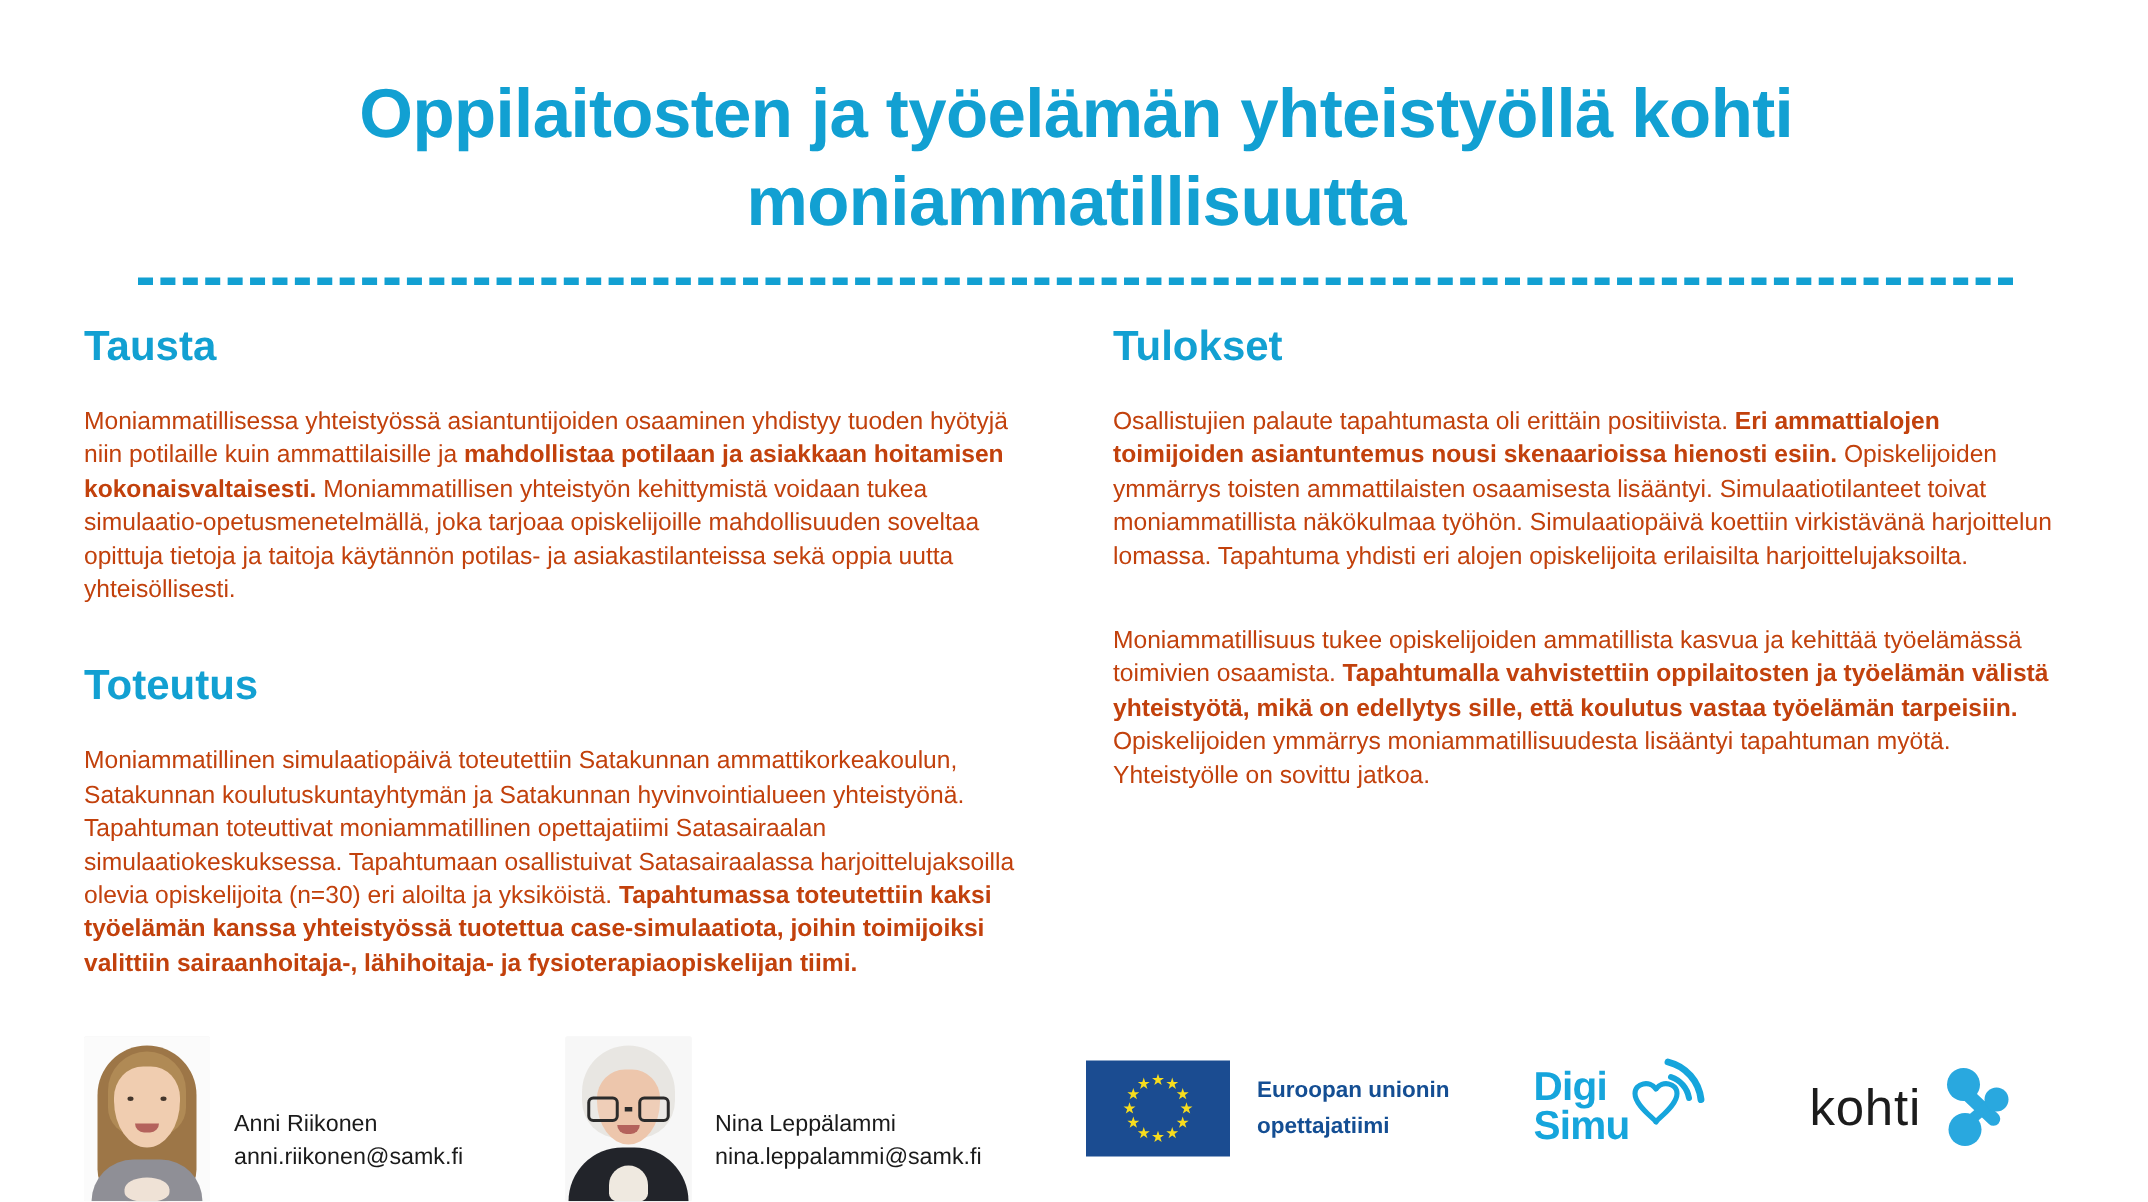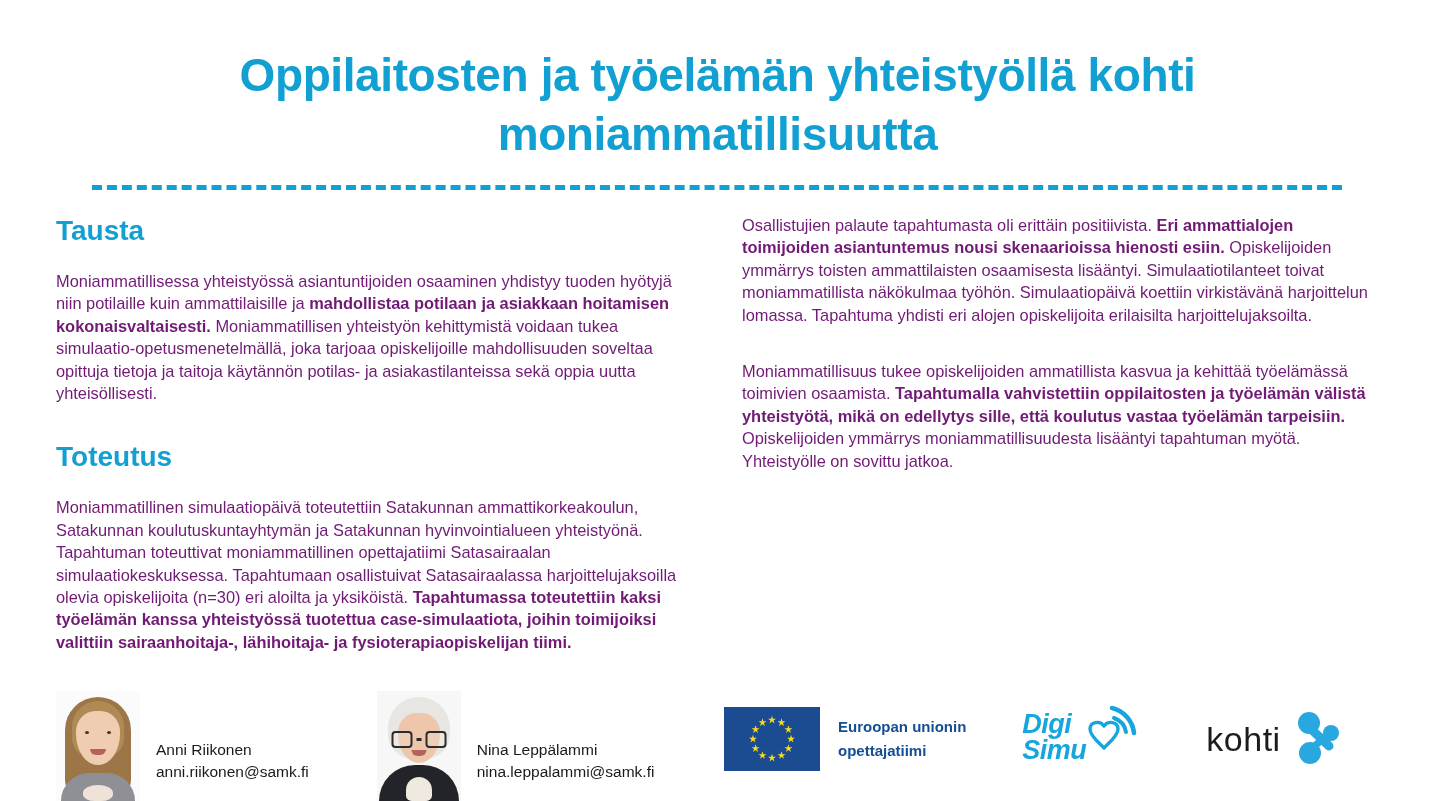--- a/index.html
+++ b/index.html
@@ -54,21 +54,21 @@
   .section-heading {
     font-size: 28px;
     line-height: 34px;
     font-weight: 700;
     color: #12a0d2;
     margin: 0 0 22px 0;
   }
   .section-body {
     font-size: 16.4px;
     line-height: 22.4px;
-    color: #701a75;
+    color: #c2410c;
     margin: 0;
     text-align: left;
   }
   .section-body b { font-weight: 700; }
   .section-block { margin-bottom: 28px; }
   .section-block.spaced-top { margin-top: 36px; }
 
   
   .col-right .section-block.spaced-top { margin-top: 34px; }
 
@@ -173,21 +173,20 @@
     width: 146px;
     height: 80px;
     flex: none;
   }
   .ds-text {
     position: absolute;
     left: 0; top: 12px;
     font-size: 27px;
     line-height: 26px;
     font-weight: 700;
-    font-style: italic;
     letter-spacing: -0.5px;
     color: #16a5dc;
   }
   .ds-text span { display: block; }
 
   
   .samk-logo {
     position: relative;
     margin-left: 38px;
     display: flex;
@@ -222,20 +221,21 @@
     <div class="section-block spaced-top">
       <h2 class="section-heading">Toteutus</h2>
       <p class="section-body"><span>Moniammatillinen simulaatiopäivä toteutettiin Satakunnan ammattikorkeakoulun, Satakunnan koulutuskuntayhtymän ja Satakunnan hyvinvointialueen yhteistyönä. Tapahtuman toteuttivat moniammatillinen opettajatiimi Satasairaalan simulaatiokeskuksessa. Tapahtumaan osallistuivat Satasairaalassa harjoittelujaksoilla olevia opiskelijoita (n=30) eri aloilta ja yksiköistä. </span><b>Tapahtumassa toteutettiin kaksi työelämän kanssa yhteistyössä tuotettua case-simulaatiota, joihin toimijoiksi valittiin sairaanhoitaja-, lähihoitaja- ja fysioterapiaopiskelijan tiimi.</b></p>
     </div>
 
   </div>
 
   <div class="column col-right">
 
     <div class="section-block">
+      <h2 class="section-heading">Tulokset</h2>
       <p class="section-body"><span>Osallistujien palaute tapahtumasta oli erittäin positiivista. </span><b>Eri ammattialojen toimijoiden asiantuntemus nousi skenaarioissa hienosti esiin.</b><span> Opiskelijoiden ymmärrys toisten ammattilaisten osaamisesta lisääntyi. Simulaatiotilanteet toivat moniammatillista näkökulmaa työhön. Simulaatiopäivä koettiin virkistävänä harjoittelun lomassa. Tapahtuma yhdisti eri alojen opiskelijoita erilaisilta harjoittelujaksoilta.</span></p>
     </div>
 
     <div class="section-block spaced-top">
       <p class="section-body"><span>Moniammatillisuus tukee opiskelijoiden ammatillista kasvua ja kehittää työelämässä toimivien osaamista. </span><b>Tapahtumalla vahvistettiin oppilaitosten ja työelämän välistä yhteistyötä, mikä on edellytys sille, että koulutus vastaa työelämän tarpeisiin.</b><span> Opiskelijoiden ymmärrys moniammatillisuudesta lisääntyi tapahtuman myötä. Yhteistyölle on sovittu jatkoa.</span></p>
     </div>
 
   </div>
 
   <div class="authors">

